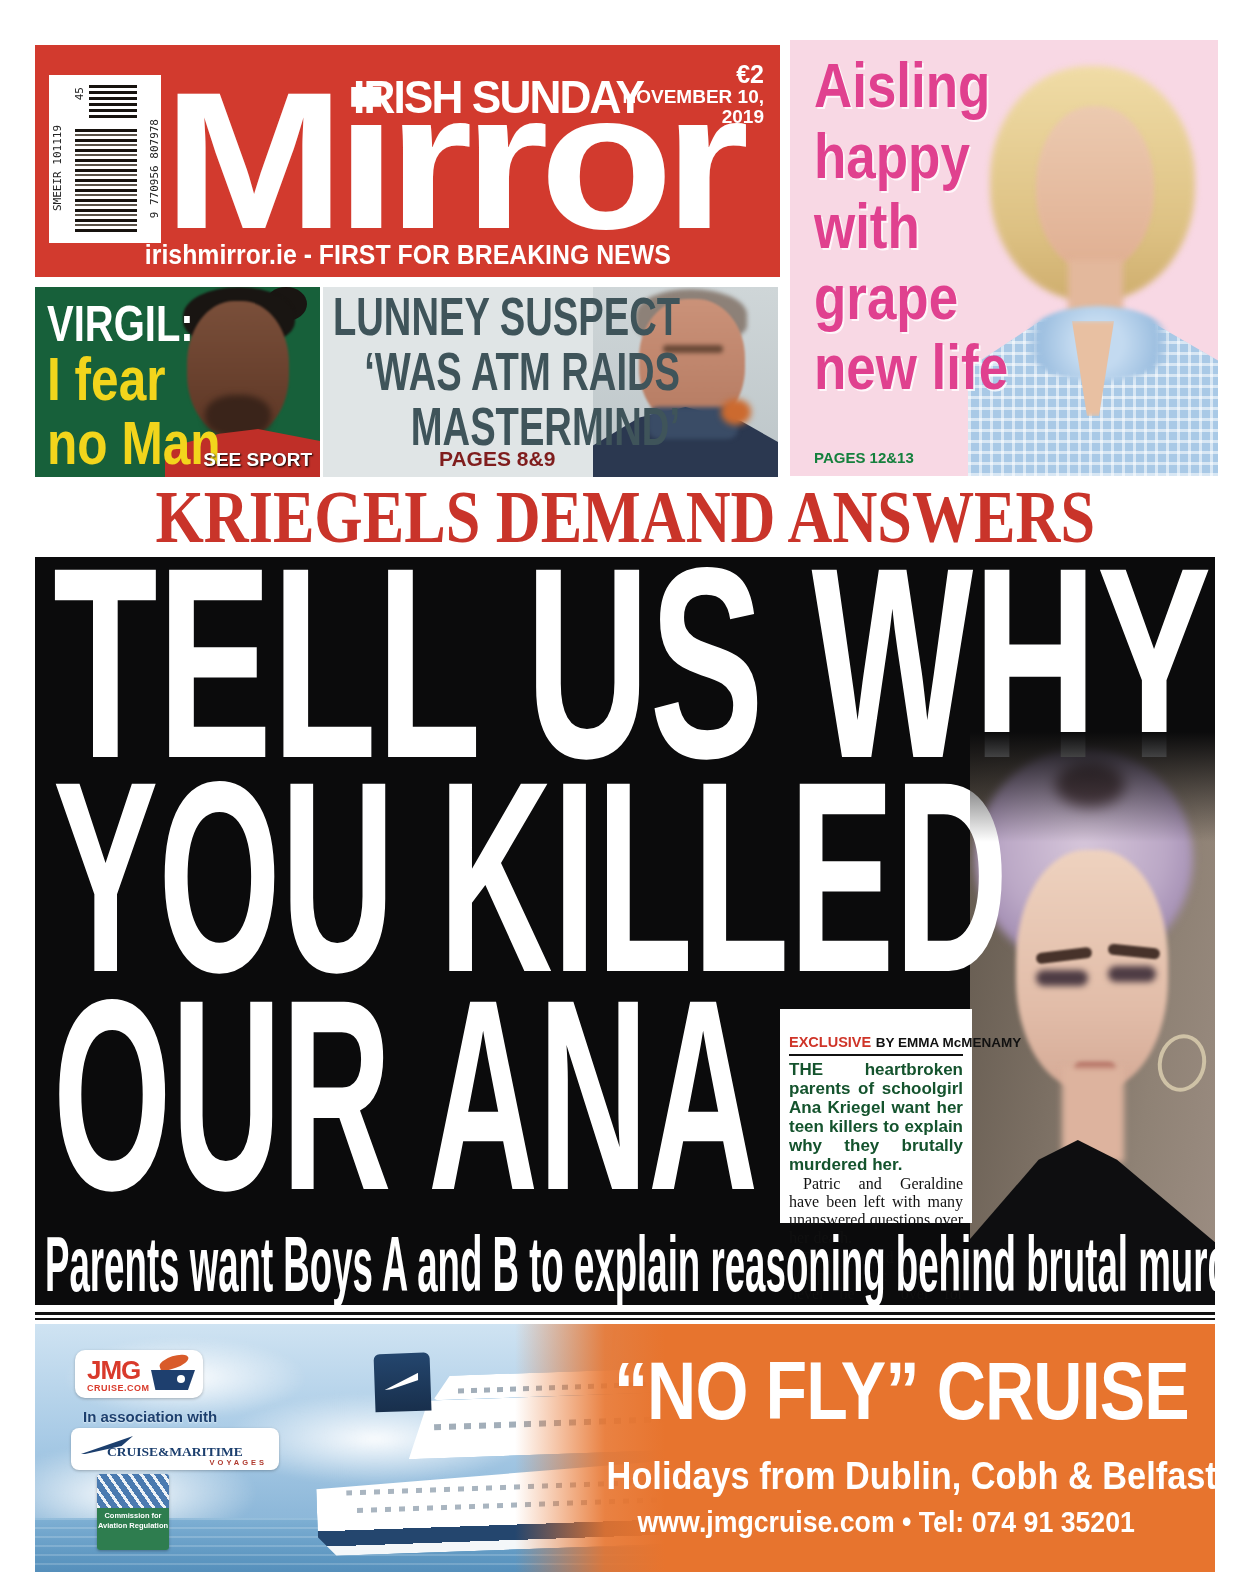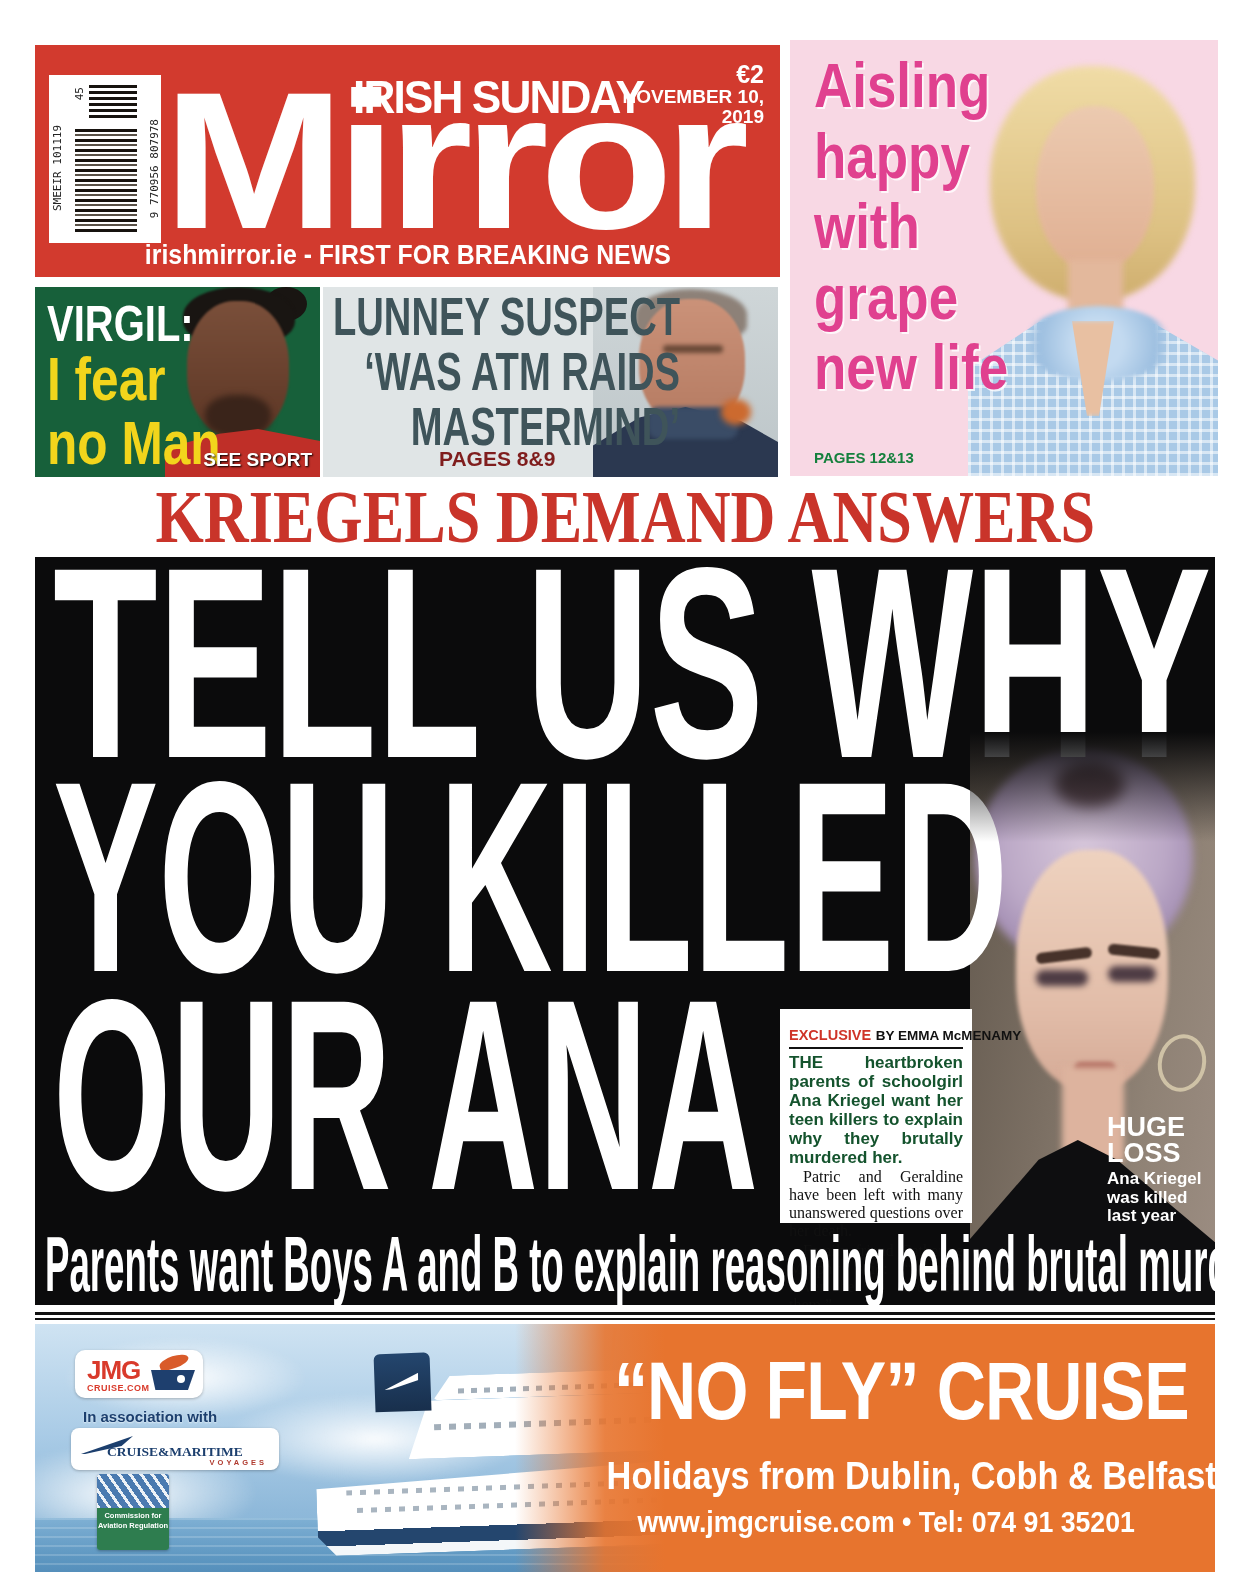--- a/index.html
+++ b/index.html
@@ -62,21 +62,21 @@
   .lead{position:absolute;left:35px;top:557px;width:1180px;height:748px;background:#0b0b0c;overflow:hidden;}
   .hl-row{position:absolute;left:18px;height:212px;font-size:272px;line-height:212px;font-weight:bold;
       color:#ffffff;white-space:nowrap;}
   .hl-row .cx{transform-origin:0 50%;}
   .lead-subhead{position:absolute;left:10px;bottom:2px;color:#ffffff;font-weight:bold;font-size:78px;
       line-height:1;white-space:nowrap;}
   .lead-subhead .cx{transform:scaleX(0.47);transform-origin:0 100%;}
 
   
   .exclusive{position:absolute;left:745px;top:452px;width:192px;height:214px;background:#ffffff;
-      padding:17px 9px;box-sizing:border-box;}
+      padding:24px 9px;box-sizing:border-box;}
   .exclusive .hd{border-bottom:2px solid #111;padding-bottom:3px;margin-bottom:4px;white-space:nowrap;}
   .exclusive .hd .tag{color:#cf3428;font-weight:bold;font-size:14.5px;}
   .exclusive .hd .by{color:#111;font-weight:bold;font-size:13.5px;}
   .exclusive .intro{font-weight:bold;font-size:17px;line-height:1.12;color:#14532d;text-align:justify;}
   .exclusive .para{font-family:"Liberation Serif",serif;font-size:16px;line-height:1.13;color:#111;
       text-indent:14px;text-align:justify;margin-top:1px;}
 
   
   .caption{position:absolute;left:1072px;top:558px;color:#ffffff;z-index:5;}
   .caption .big{font-weight:bold;font-size:27px;line-height:0.95;}
@@ -332,29 +332,20 @@
       <div class="hd">
         <span class="tag">EXCLUSIVE</span>
         <span class="by">BY EMMA McMENAMY</span>
       </div>
       <div class="intro">THE heartbroken parents of schoolgirl Ana Kriegel want her teen killers to explain why they brutally murdered her.</div>
       <div class="para">Patric and Geraldine have been left with many unanswered questions over her death.</div>
       <div class="para">Family friend Catherine Murphy said: “It will never be all over for them.”</div>
 
     </div>
 
-    <div class="caption">
-      <div class="big">HUGE</div>
-      <div class="big">LOSS</div>
-      <div class="small">
-        <div>Ana Kriegel</div>
-        <div>was killed</div>
-        <div>last year</div>
-      </div>
-    </div>
 
     <div class="lead-subhead">
       <span class="cx">Parents want Boys A and B to explain reasoning behind brutal murder</span>
     </div>
   </div>
 
   <div class="rule1"></div>
   <div class="rule2"></div>
 
   <div class="ad">

